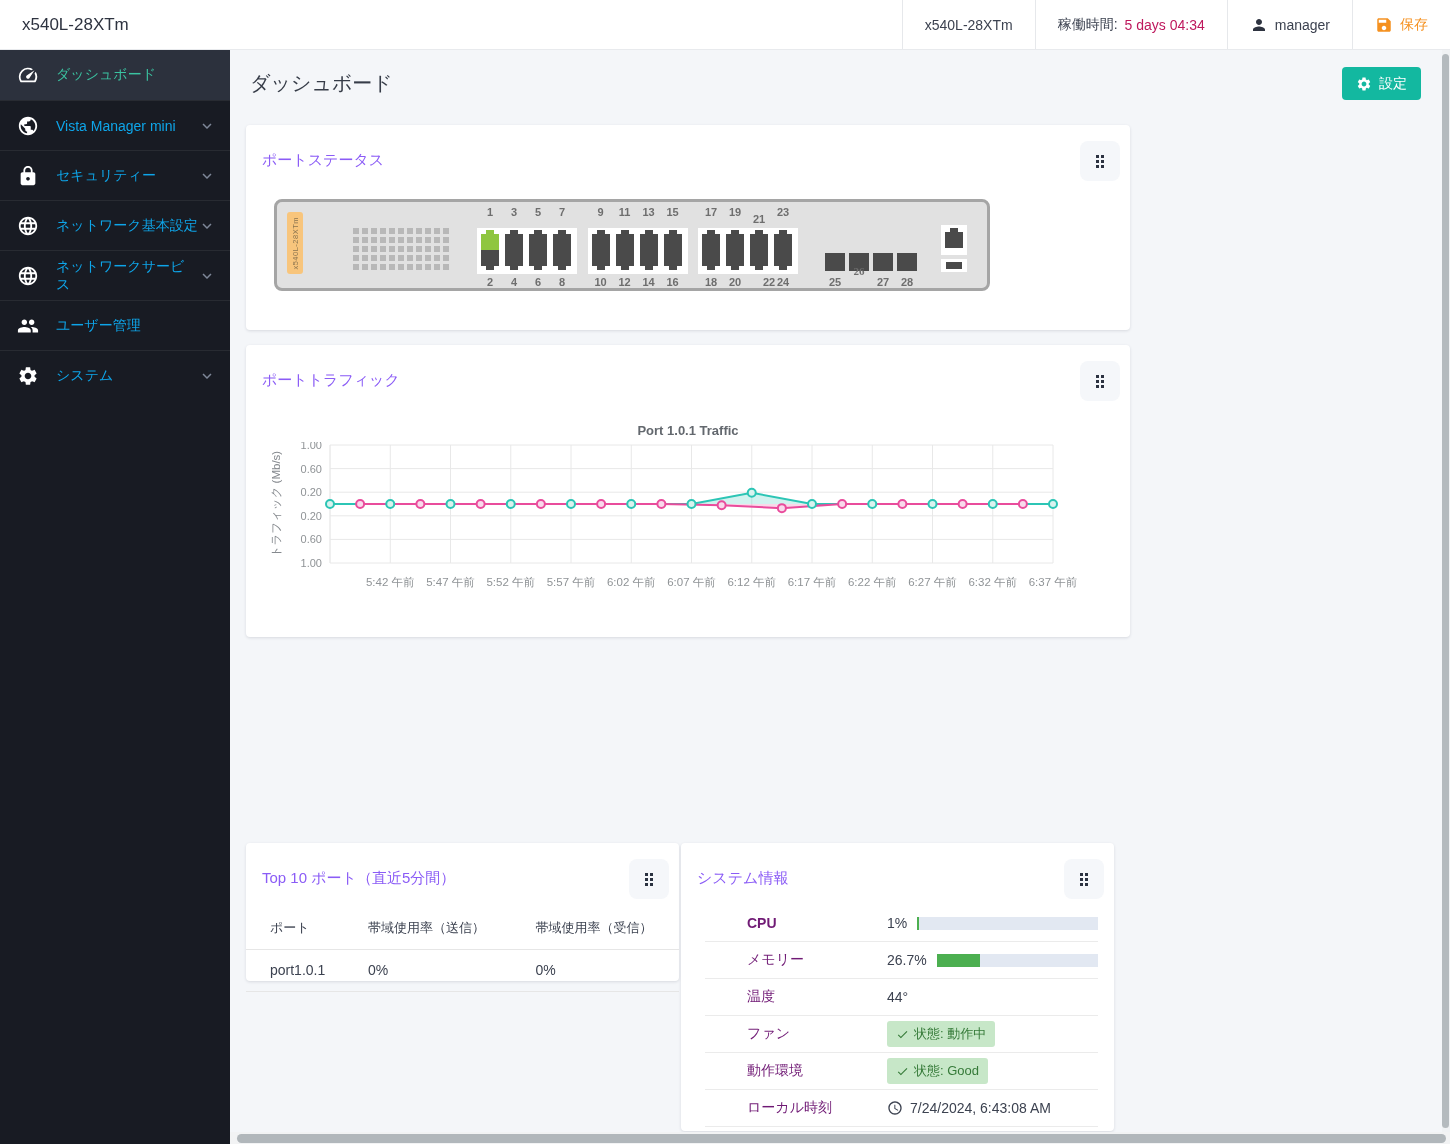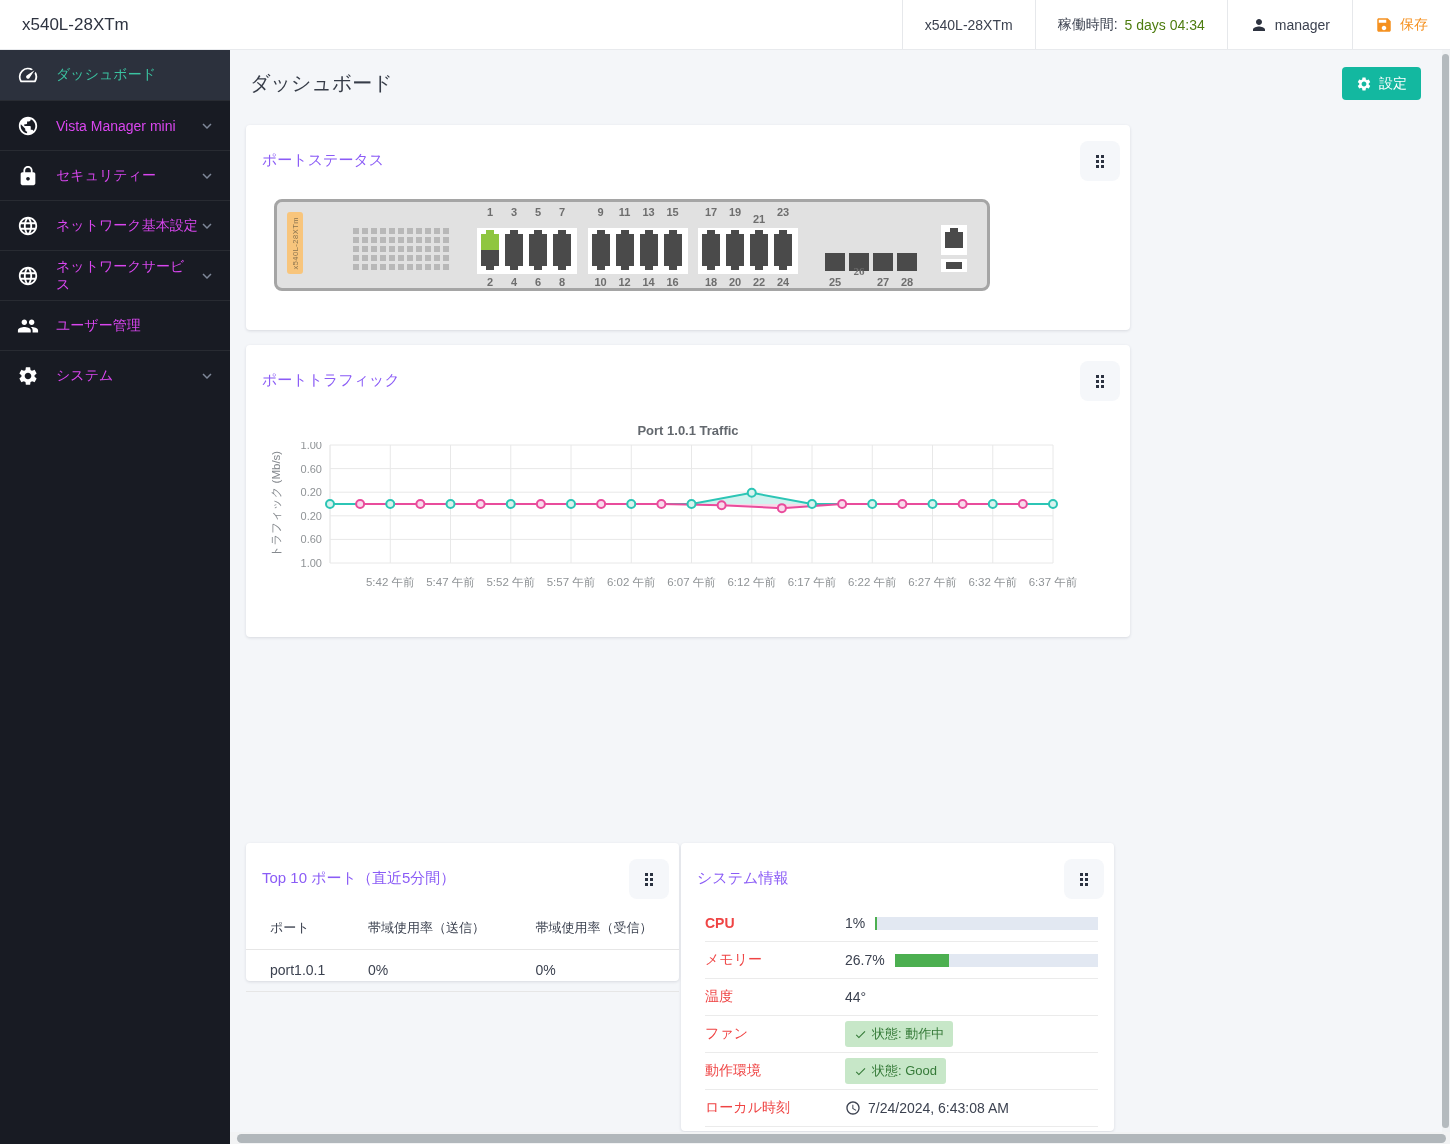--- a/index.html
+++ b/index.html
@@ -5,34 +5,34 @@
   * { box-sizing: border-box; margin: 0; padding: 0; }
   html,body { width:1450px; height:1144px; overflow:hidden; }
   body { font-family:"Liberation Sans","DejaVu Sans",sans-serif; background:#f4f6f9; color:#3c4250; }
 
   
   .header { height:50px; background:#fff; display:flex; align-items:stretch; border-bottom:1px solid #e8eaed; }
   .brand { width:230px; display:flex; align-items:center; padding-left:14px; border-right:1px solid #e6e8eb; }
   .dev-title { font-size:17px; color:#2e3340; padding-left:22px; display:flex; align-items:center; font-weight:500; }
   .hdr-right { margin-left:auto; display:flex; align-items:stretch; }
   .hdr-cell { display:flex; align-items:center; padding:0 22px; border-left:1px solid #e6e8eb; font-size:14px; color:#3c4250; gap:7px; }
-  .uptime-val { color:#4d7c0f; }
+  .uptime-val { color:#be185d; }
   .save-cell { color:#f59120; font-weight:500; }
   .icon16 { width:18px; height:18px; display:inline-block; }
 
   
   .wrap { display:flex; height:1094px; }
 
   
   .sidebar { width:230px; background:#181b23; flex:none; }
   .side-item { height:50px; display:flex; align-items:center; padding:0 14px 0 16px; cursor:pointer; }
   .side-item + .side-item { border-top:1px solid rgba(255,255,255,.07); }
   .side-item.active { background:#2c313d; border-top:none; }
   .si-icon { width:24px; height:24px; margin-right:16px; flex:none; display:flex; align-items:center; justify-content:center; }
-  .si-label { font-size:14px; color:#d946ef; font-weight:500; flex:1; }
+  .si-label { font-size:14px; color:#0ea5e9; font-weight:500; flex:1; }
   .side-item.active .si-label { color:#3bc3a1; }
   .chev { width:18px; height:18px; flex:none; }
 
   
   .main { flex:1; position:relative; background:#f4f6f9; }
   .page-title { position:absolute; left:20px; top:20px; font-size:20px; font-weight:500; color:#363c48; }
   .settings-btn { position:absolute; right:29px; top:17px; height:33px; background:#13b8a0; color:#fff;
     border:none; border-radius:4px; font-size:14px; padding:0 14px; display:flex; align-items:center; gap:7px;
     font-family:inherit; cursor:pointer; }
 
@@ -77,21 +77,21 @@
   #traffic-plot .yl { font-size:11.5px; fill:#85898e; font-family:inherit; }
 
   
   .t10 { width:100%; border-collapse:collapse; margin-top:10px; }
   .t10 th { text-align:left; font-size:13px; font-weight:500; color:#3c4250; padding:10px 8px 12px 24px; border-bottom:1px solid #e6e6e6; }
   .t10 td { font-size:14px; color:#3c4250; padding:12px 8px 13px 24px; border-bottom:1px solid #e6e6e6; }
 
   
   .sys-rows { margin-top:6px; }
   .sys-row { display:flex; align-items:center; min-height:37px; margin:0 16px 0 24px; border-bottom:1px solid #ebebeb; font-size:14px; }
-  .sys-label { width:140px; flex:none; color:#ef4444; }
+  .sys-label { width:140px; flex:none; color:#701a75;margin-left:42px; }
   .sys-label.bold { font-weight:700; }
   .sys-valarea { flex:1; display:flex; align-items:center; gap:10px; }
   .track { flex:1; height:13px; background:#e2e8f2; overflow:hidden; }
   .fill { height:100%; background:#4caf50; }
   .badge { display:inline-flex; align-items:center; gap:5px; background:#c7e7c8; color:#357a38; font-size:13px; padding:4px 9px; border-radius:3px; }
   .clockline { display:inline-flex; align-items:center; gap:7px; }
 
   
   .hscroll { position:absolute; left:0; right:0; bottom:0; height:12px; background:#f2f3f4; }
   .hthumb { position:absolute; left:7px; right:4px; top:2px; height:9px; background:#b1b7bb; border-radius:5px; }
@@ -399,21 +399,21 @@
           <span class="pnum" style="left: 425px; top: 74px;">18</span>
           <div class="port" style="left: 449px; top: 48px;">
             <div class="pbody" style="background: rgb(74, 74, 74);"></div>
             <div class="ptab" style="background: rgb(74, 74, 74);"></div>
           </div>
           <span class="pnum" style="left: 449px; top: 74px;">20</span>
           <div class="port" style="left: 473px; top: 48px;">
             <div class="pbody" style="background: rgb(74, 74, 74);"></div>
             <div class="ptab" style="background: rgb(74, 74, 74);"></div>
           </div>
-          <span class="pnum" style="left: 473px; top: 74px; text-align: center;">22</span>
+          <span class="pnum" style="left: 483px; top: 74px; text-align: center;">22</span>
           <div class="port" style="left: 497px; top: 48px;">
             <div class="pbody" style="background: rgb(74, 74, 74);"></div>
             <div class="ptab" style="background: rgb(74, 74, 74);"></div>
           </div>
           <span class="pnum" style="left: 497px; top: 74px;">24</span>
           <div class="sfp" style="left: 548px; top: 51px; background: rgb(74, 74, 74);"></div>
           <span class="pnum" style="left: 547px; top: 74px; width: 22px;">25</span>
           <div class="sfp" style="left: 572px; top: 51px; background: rgb(74, 74, 74);"></div>
           <span class="pnum" style="left: 571px; top: 63px; width: 22px; font-family: Liberation Serif, serif;">26</span>
           <div class="sfp" style="left: 596px; top: 51px; background: rgb(74, 74, 74);"></div>

